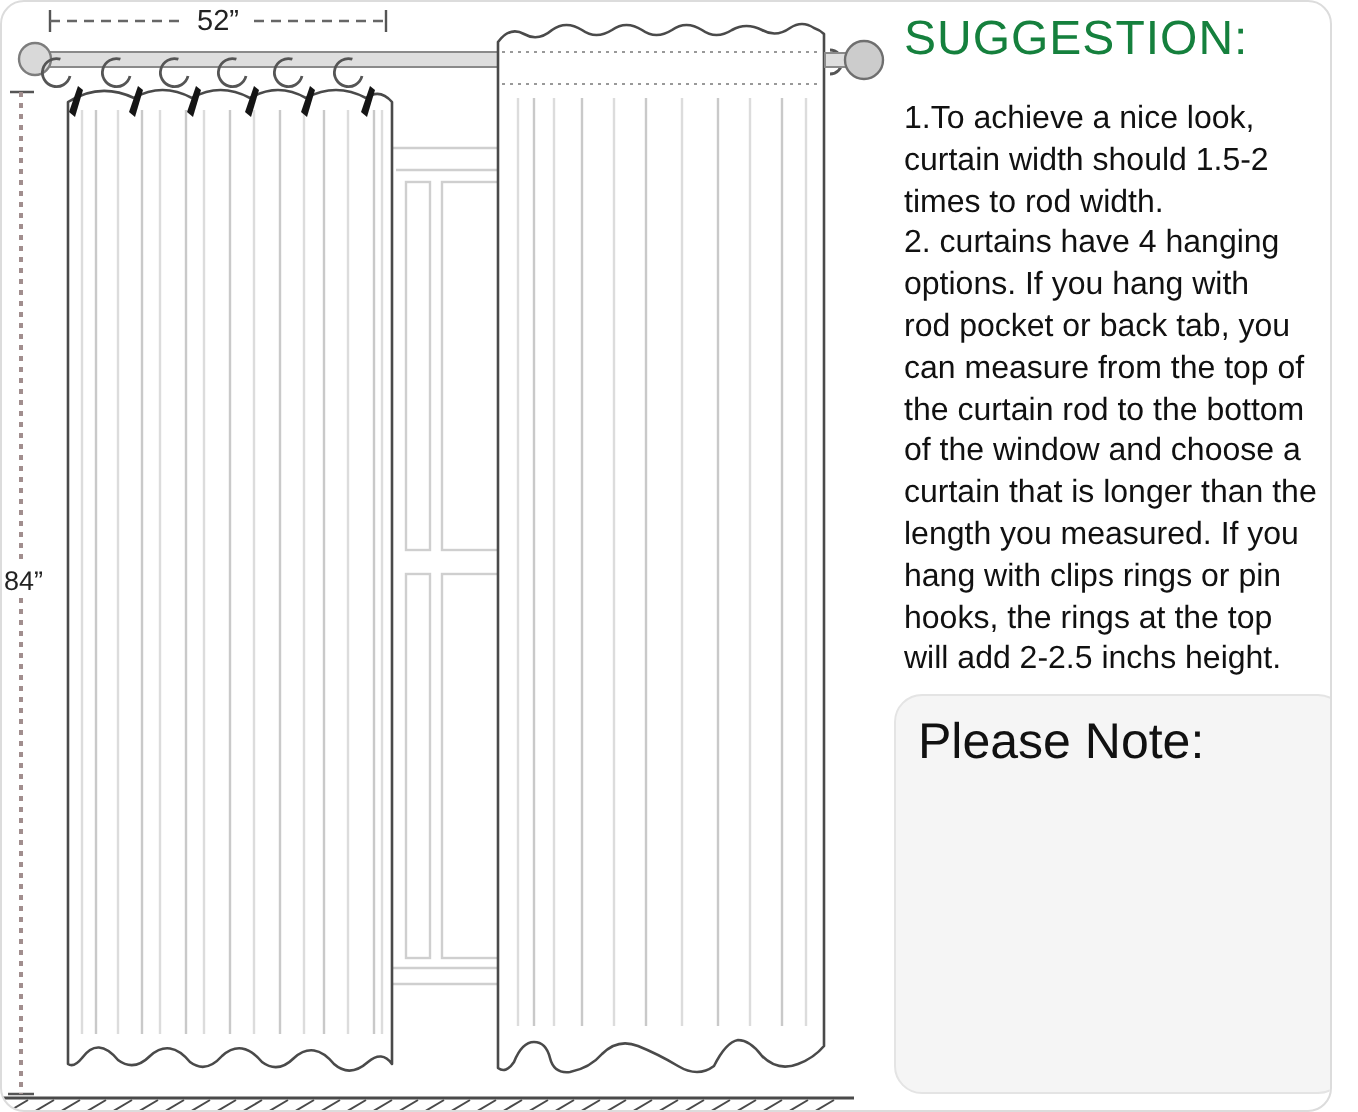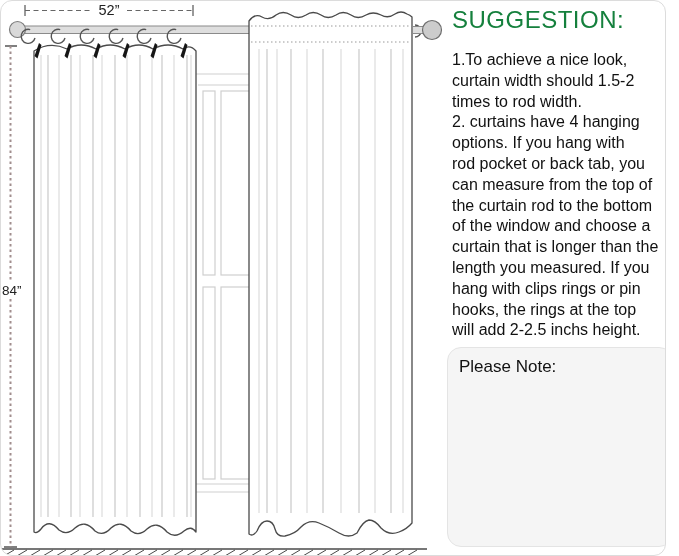--- a/index.html
+++ b/index.html
@@ -23,21 +23,21 @@
     position:absolute;left:451px;top:37px;
     font-size:16px;line-height:20.8px;
     white-space:pre;color:#111;margin-top:12px;
   }
   .note-box{
     position:absolute;left:446px;top:346px;
     width:226px;height:200px;box-sizing:border-box;
     background:#f5f5f5;border:1px solid #e4e4e4;border-radius:14px;
     padding:7px 11px;
   }
-  .note-title{font-size:17px;margin:2px 0 4px 0;color:#111;}
+  .note-title{font-size:25px;margin:2px 0 4px 0;color:#111;}
   .note-body{font-size:16px;line-height:22.3px;white-space:pre;color:#111;}
   .dim-label{font-family:"Liberation Sans",sans-serif;fill:#222;}
 </style>
 </head>
 <body>
 
 <div id="canvas">
 
   <svg id="drawing" width="445" height="556" viewBox="0 0 445 556">
 

